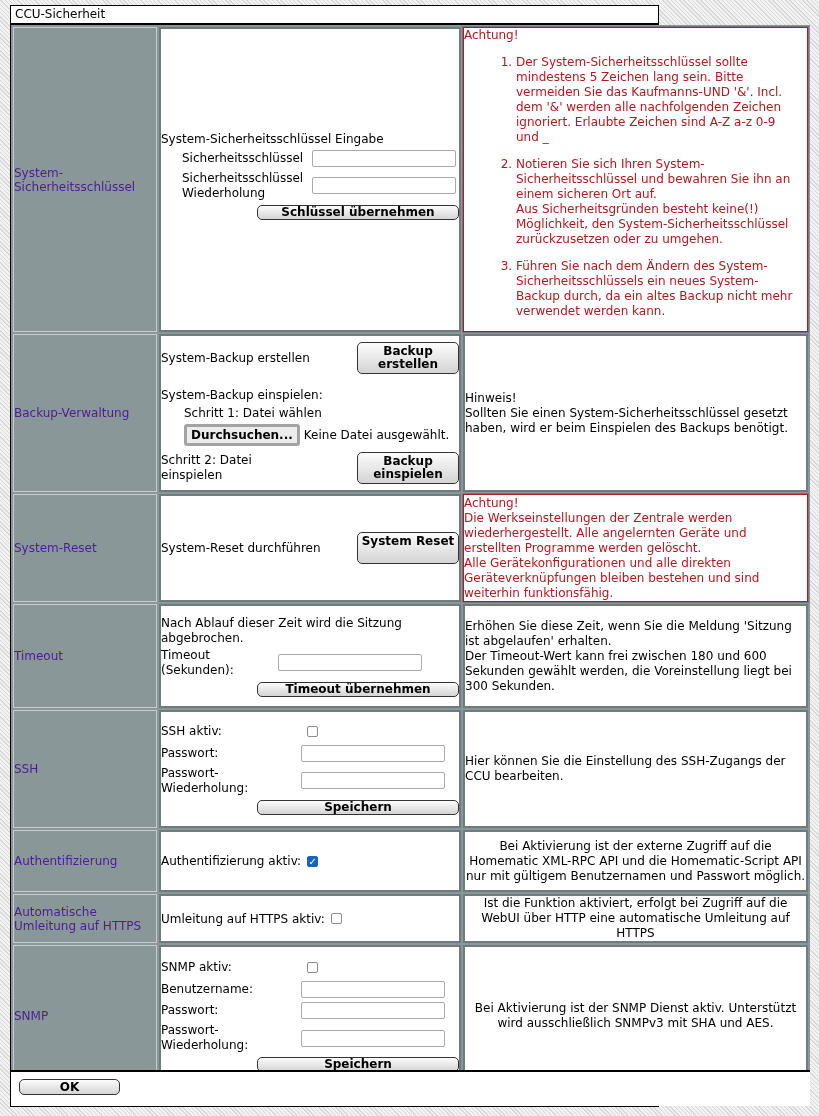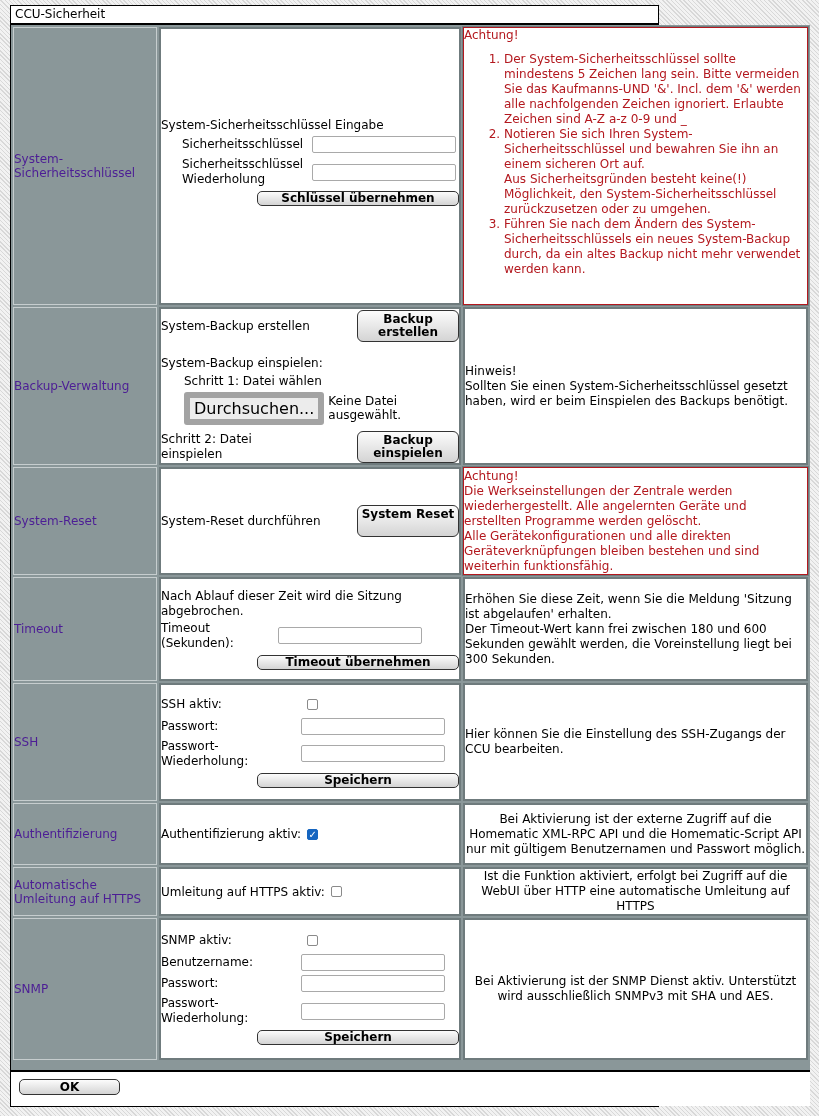--- a/index.html
+++ b/index.html
@@ -34,24 +34,24 @@
   .lbl.ind2 { width: 117px; }
   input.tf { width: 144px; height: 17px; border: 1px solid #a9a9a9; border-radius: 2px; box-sizing: border-box; margin: 0; }
   .cb { width: 11px; height: 11px; border: 1px solid #8a8a8a; border-radius: 2px; background: #fff; display: inline-block; box-sizing: border-box; }
   .cb.on { background: #1565c0; border-color: #1565c0; color: #fff; font-size: 10px; line-height: 10px; text-align: center; font-weight: bold; }
   .btn {
     display: inline-block; box-sizing: border-box; border: 1px solid #333; border-radius: 5px;
     background: linear-gradient(#fcfcfc, #d4d4d4); font-weight: bold; font-size: 12px;
     text-align: center; line-height: 13px; cursor: pointer;
   }
   .btn.wide { width: 202px; height: 15px; line-height: 13px; }
-  .btn.two { width: 102px; height: 32px; padding-top: 2px; border-radius: 6px; }
-  .filebtn { border: 6px solid #a3a3a3; border-radius: 3px; background: #ececec; padding: 1px 4px; font-size: 16px; }
+  .btn.two { width: 102px; height: 32px; padding-top: 2px; }
+  .filebtn { border: 3px solid #a3a3a3; border-radius: 3px; background: #ececec; padding: 1px 4px; font-size: 12px; font-weight: bold; }
   ol { margin: 0; padding-left: 40px; }
-  ol li { margin: 0; }
+  ol li { margin: 12px; }
   .footer { position: absolute; left: 0; bottom: 0; width: 799px; height: 34px; background: #fff; border-top: 2px solid #000; }
   .okbtn { position: absolute; left: 8px; top: 7px; width: 101px; height: 16px; line-height: 14px; }
 </style>
 </head>
 <body>
 
 <div class="dialog">
   <div class="titlebar">CCU-Sicherheit</div>
 
   <div class="content">

